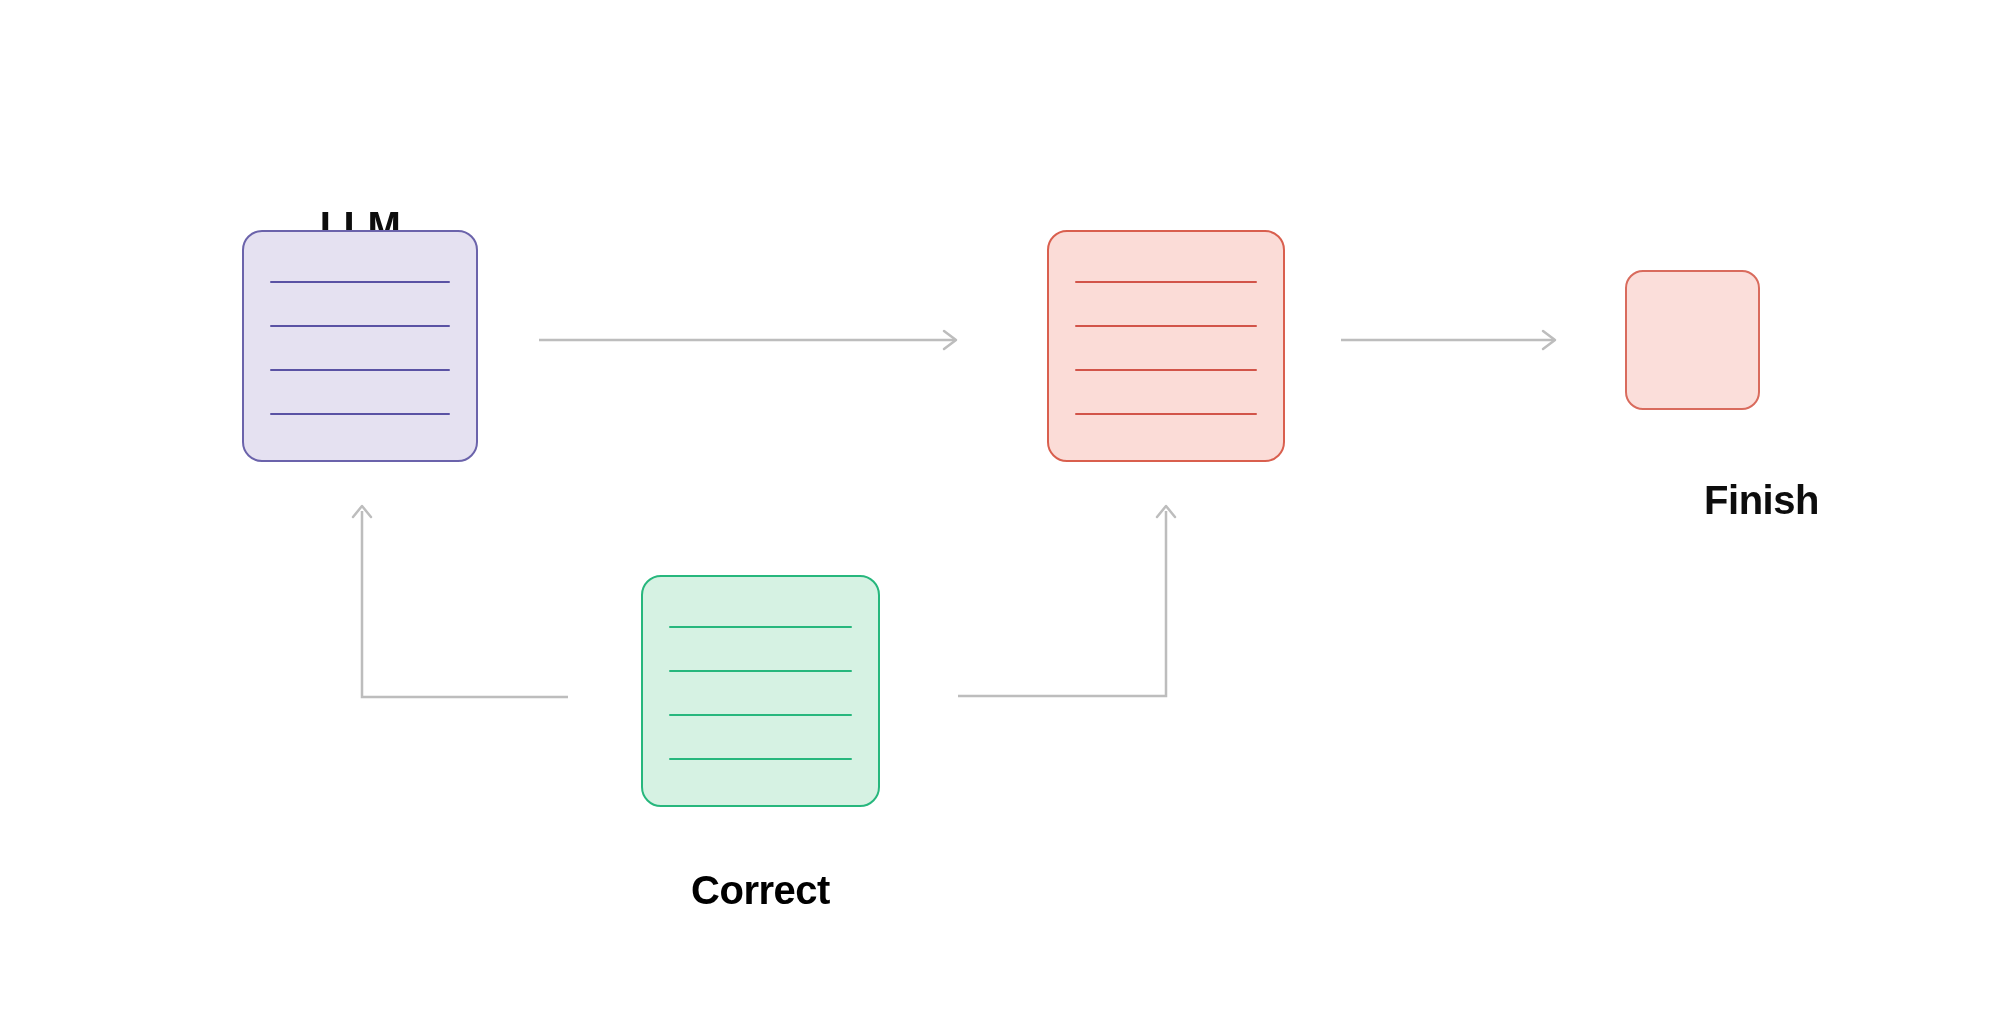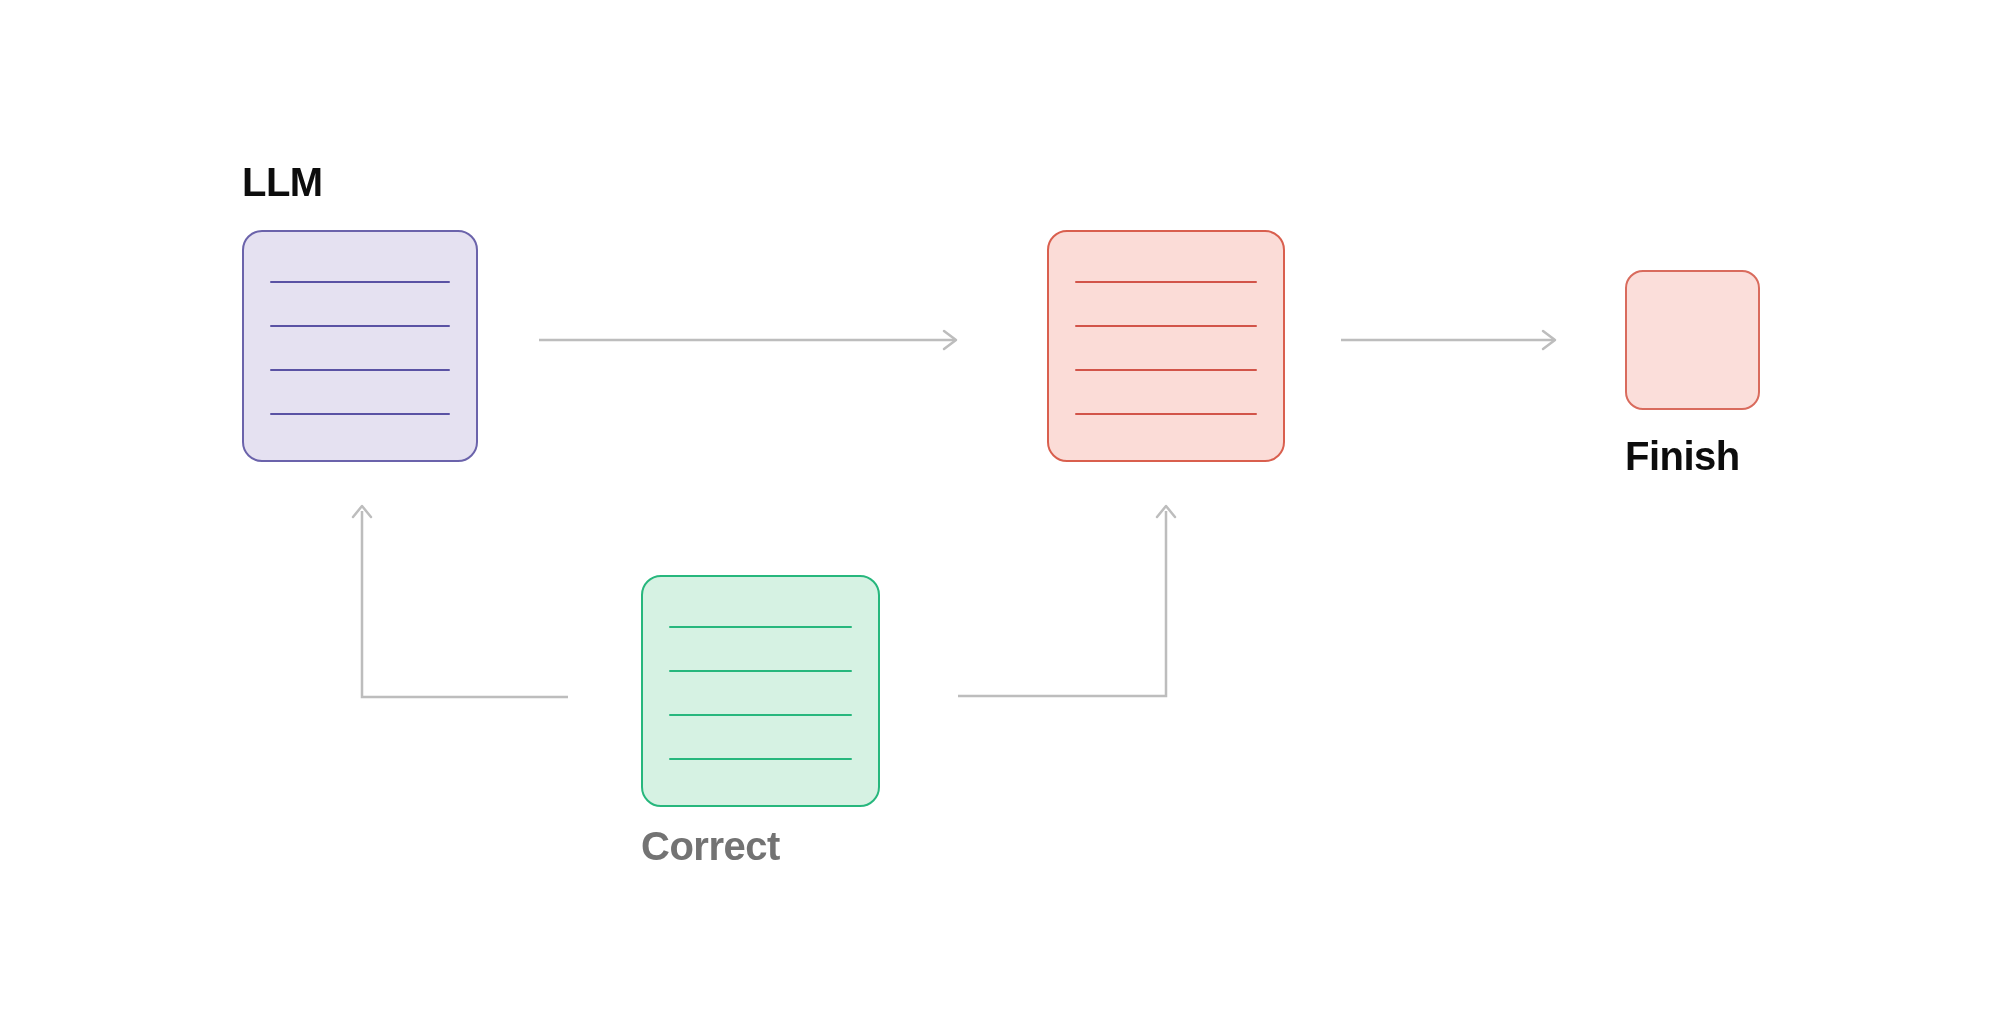--- a/index.html
+++ b/index.html
@@ -52,27 +52,29 @@
     margin: 42px 26px 0 26px;
     background: var(--rule, transparent);
   }
   .rule:first-child { margin-top: 49px; }
   .node-label {
     position: absolute;
     font-weight: 700;
     font-size: 40px;
     letter-spacing: -0.5px;
     color: #0d0d0d;
+    text-align: center;
     white-space: nowrap;
     line-height: 1.1;
+    margin-top: 44px;
   }
   #label-llm      { left: 242px;  width: 236px; top: 160px; }
   #label-validate { left: 1047px; width: 238px; top: 160px; }
   #label-correct  { left: 641px;  width: 239px; top: 824px; }
-  #label-finish   { left: 1625px; width: 135px; top: 434px; }
+  #label-finish   { left: 1694px; width: 135px; top: 434px; }
 </style>
 </head>
 <body>
 
 <div class="canvas" style="background: rgb(255, 255, 255);">
 
   <svg class="edges-layer" viewBox="0 0 2000 1033" xmlns="http://www.w3.org/2000/svg" aria-hidden="true">
     <g>
       <path class="edge-line" d="M539 340 L955 340" stroke="#bdbdbd"></path>
       <path class="edge-head" d="M944 331 L956 340 L944 349" stroke="#bdbdbd"></path>
@@ -105,18 +107,18 @@
       <div class="rule"></div>
       <div class="rule"></div>
     </div>
 
   <div class="card" id="card-correct" style="--fill: #d6f2e3; --border: #27b77d; --rule: #27b77d;">
       <div class="rule"></div>
       <div class="rule"></div>
       <div class="rule"></div>
       <div class="rule"></div>
     </div>
-  <div class="node-label" id="label-correct" style="color: #737373;">Correct</div>
+  <div class="node-label" id="label-correct" style="color: #000000;">Correct</div>
 
   <div class="card" id="card-finish" style="--fill: #fbdeda; --border: #d96b5d;"></div>
   <div class="node-label" id="label-finish" style="color: rgb(13, 13, 13);">Finish</div>
 
 </div>
 
 </body></html>

